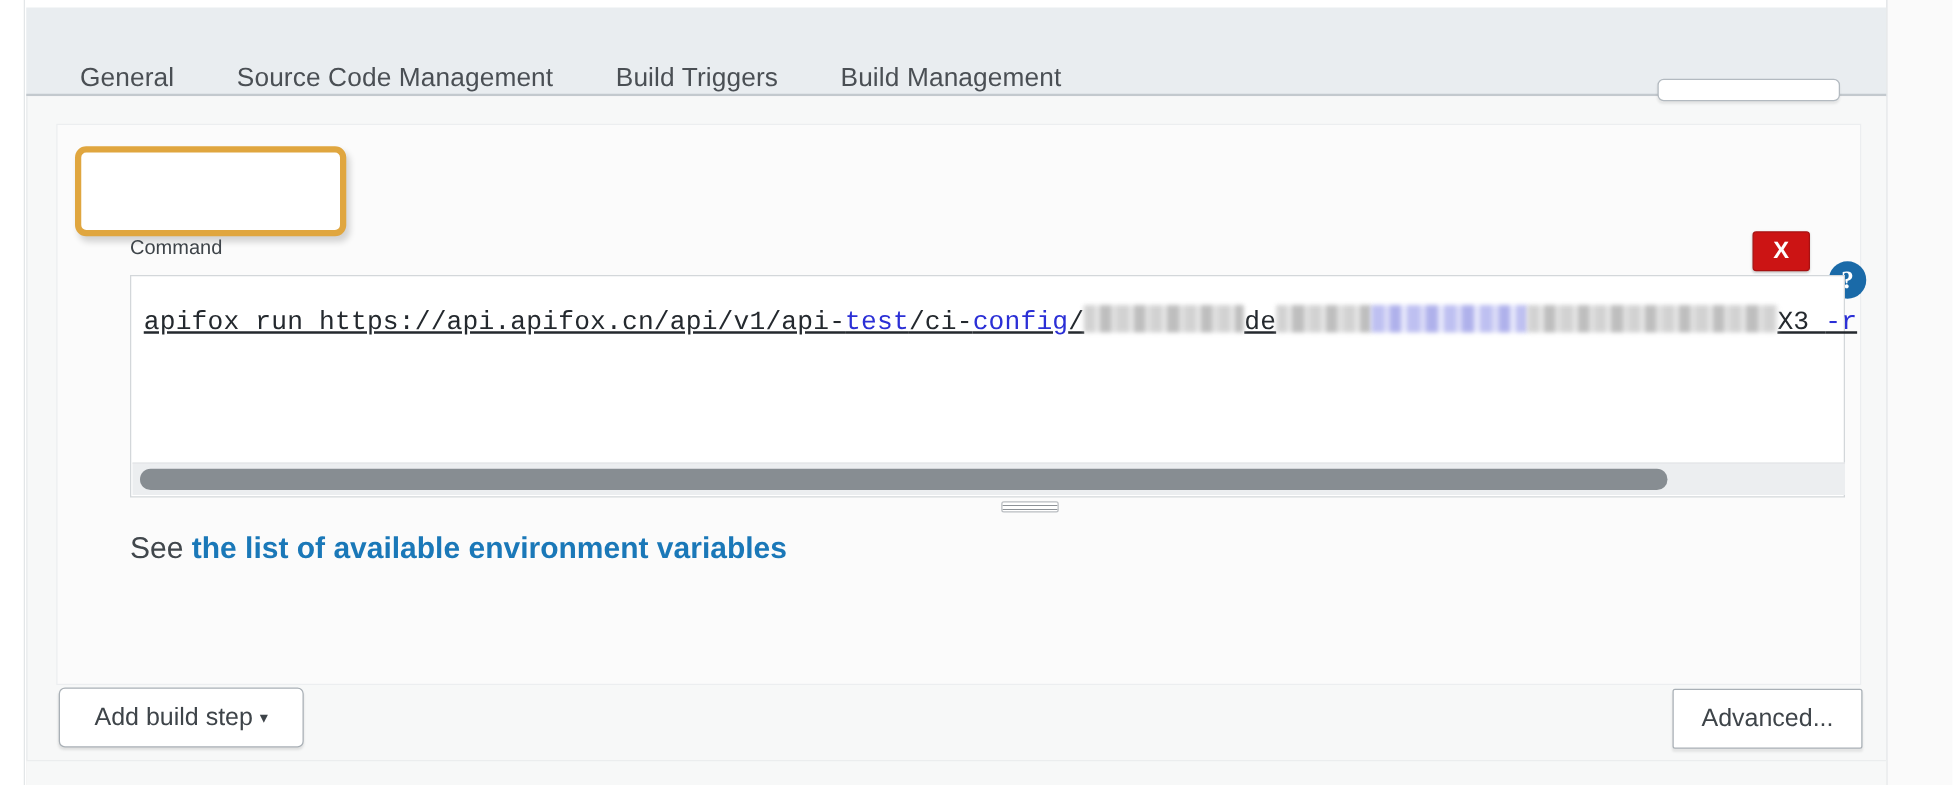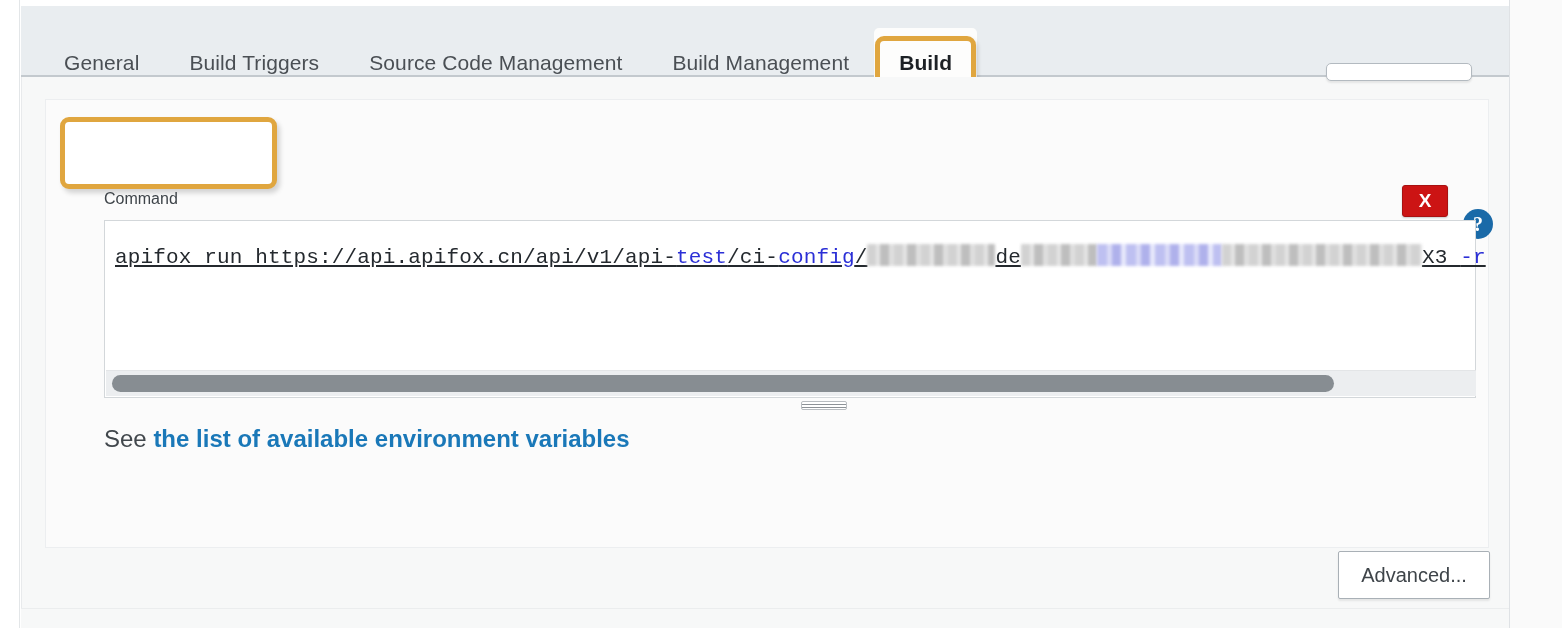--- a/index.html
+++ b/index.html
@@ -321,24 +321,23 @@
 <body>
 
 <div id="root">
 
   <div class="left-gutter"></div>
   <div class="right-gutter"></div>
 
   <div class="tabbar">
     <div class="tabs" id="tabs-host">
         <div class="tab"><span>General</span></div>
+        <div class="tab"><span>Source Code Management</span></div>
         <div class="tab"><span>Build Triggers</span></div>
-        <div class="tab"><span>Source Code Management</span></div>
         <div class="tab"><span>Build Management</span></div>
-        <div class="tab active"><span>Build</span></div>
       </div>
   </div>
 
   <div class="content">
 
     <div class="partial-button"></div>
 
     <div class="step-panel">
 
       <div class="grip">
@@ -364,16 +363,20 @@
 
       <div class="resize-grip"></div>
 
       <div class="hint">
         <span>See </span><a>the list of available environment variables</a>
       </div>
 
       <div class="adv-btn">Advanced...</div>
     </div>
 
+    <div class="add-btn">
+      <span>Add build step</span>
+      <span class="caret">▾</span>
+    </div>
   </div>
 
   <div class="bottom-strip"></div>
 </div>
 
 </body></html>

